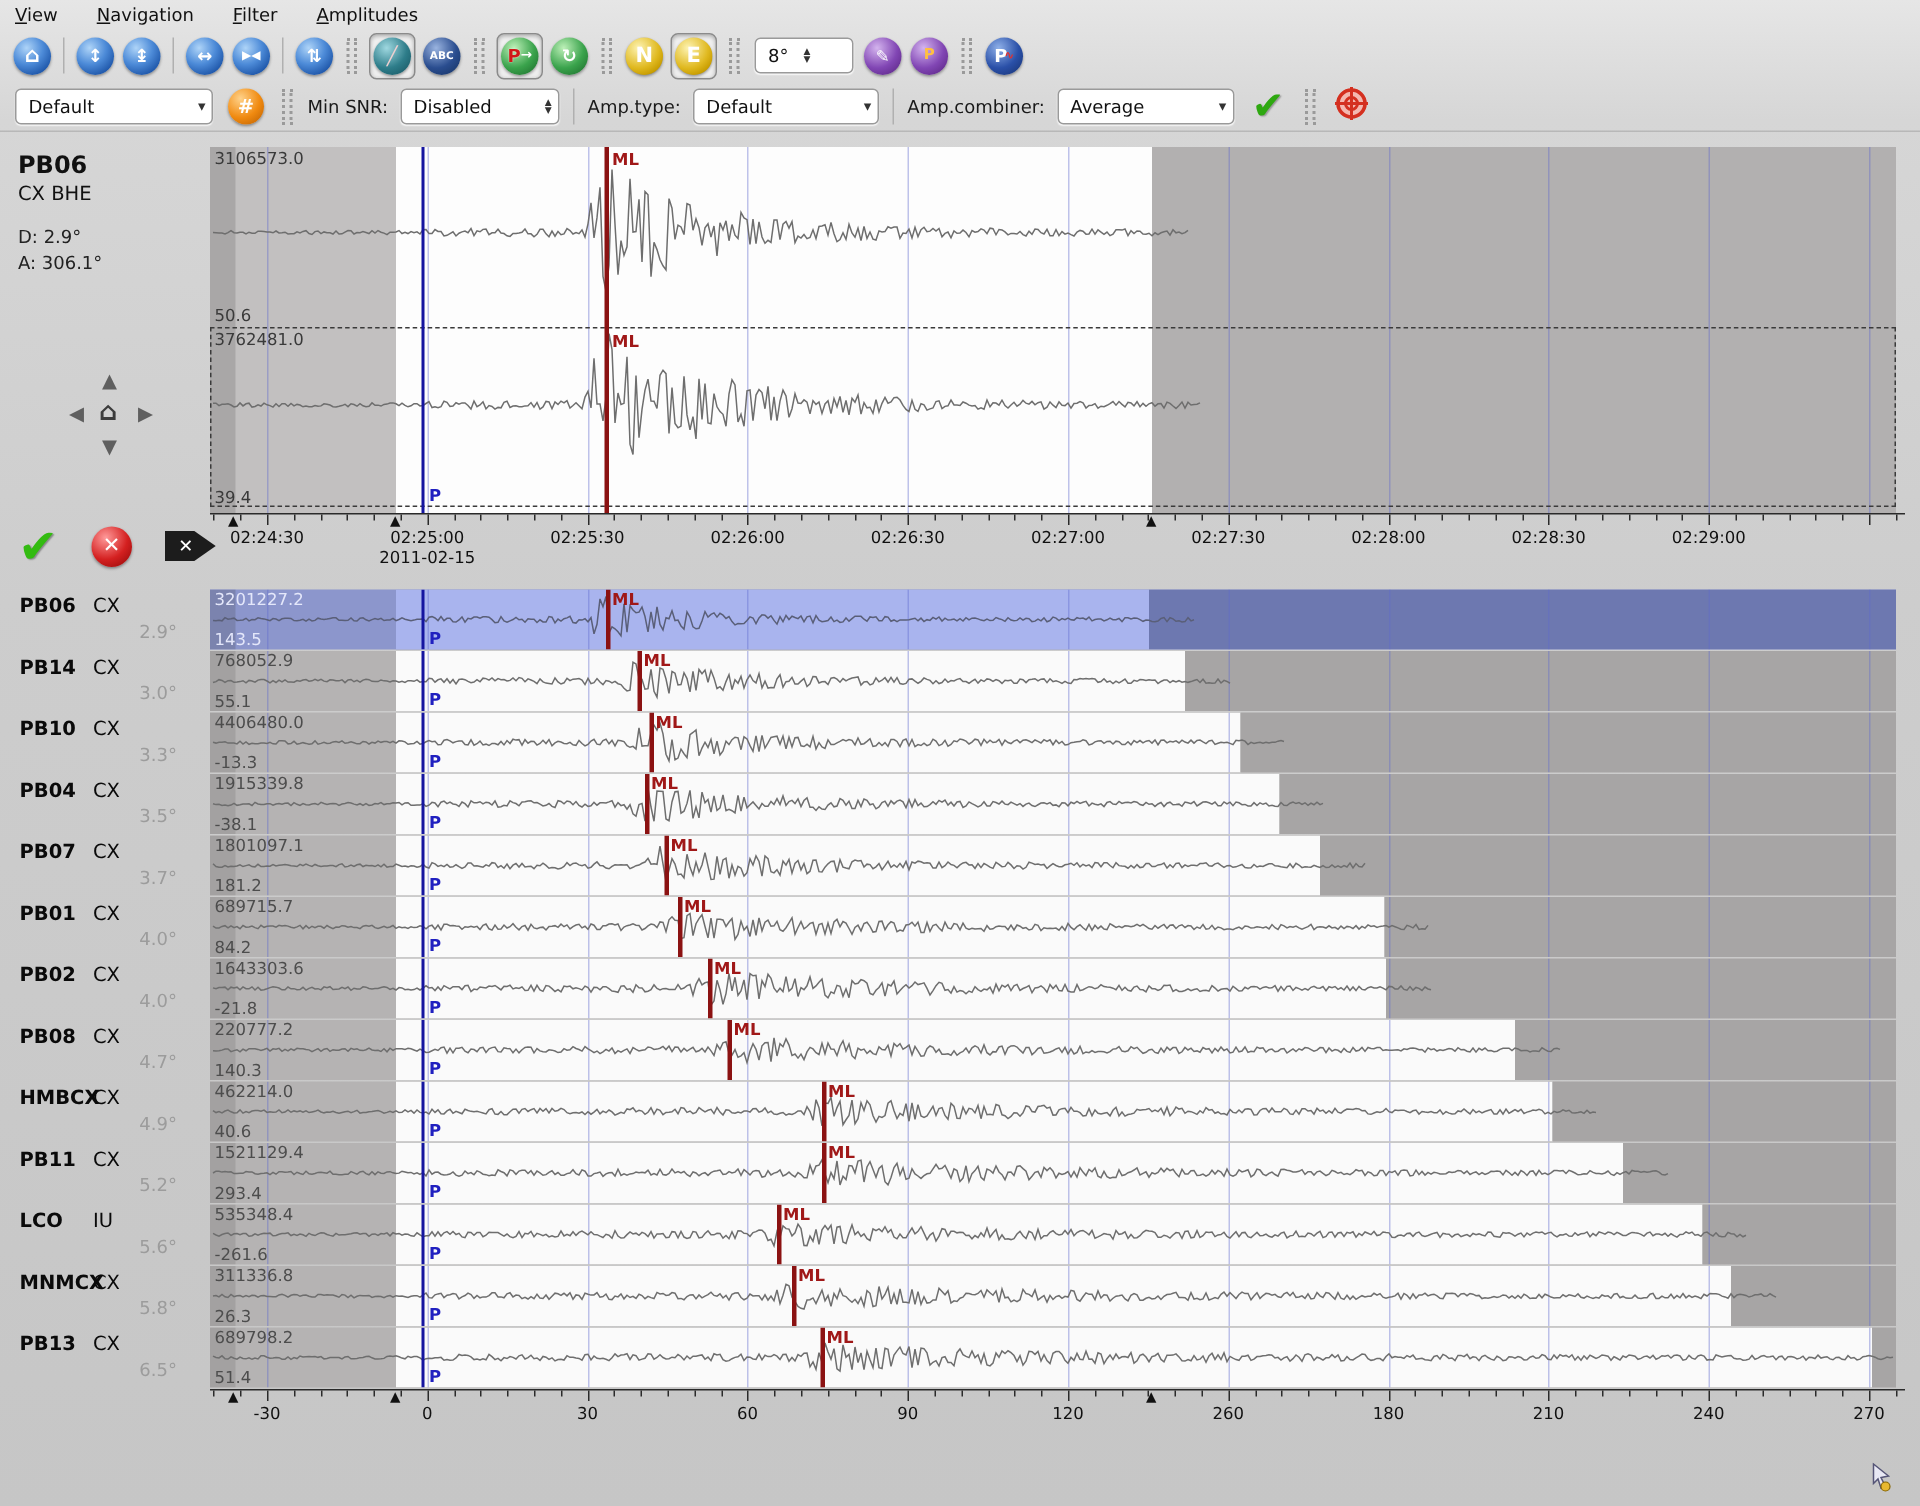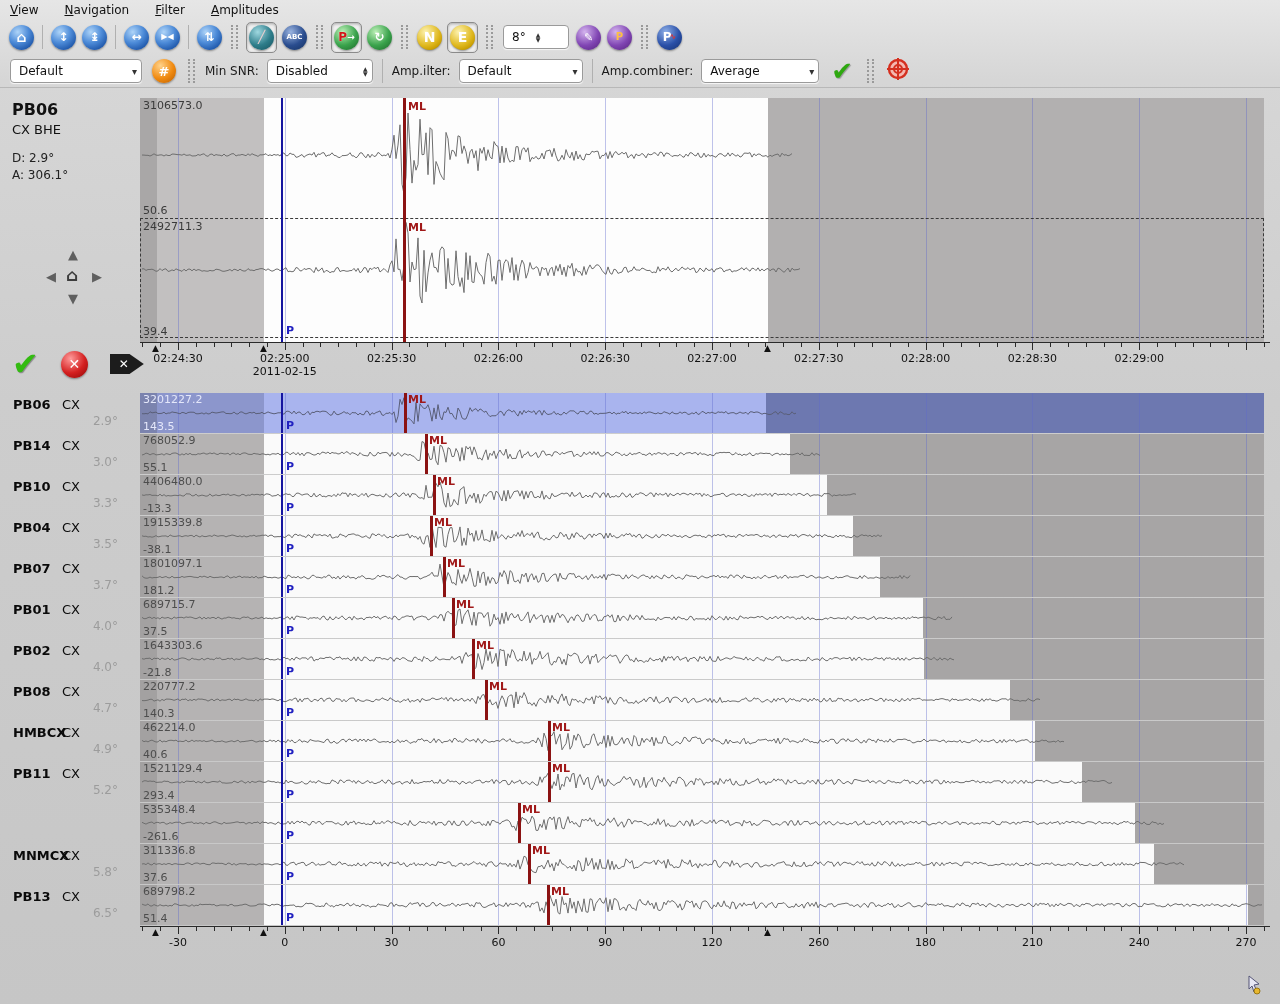--- a/index.html
+++ b/index.html
@@ -166,21 +166,21 @@
   <span class="thandle"></span>
   <span class="tlabel">Min SNR:</span>
   <span class="spin" style="width:92px;">
     <span>Disabled</span>
     <span class="updn" style="margin-left:auto;">
           <span>▲</span>
           <span>▼</span>
         </span>
   </span>
   <span class="tsep"></span>
-  <span class="tlabel">Amp.ilter:</span>
+  <span class="tlabel">Amp.type:</span>
   <span class="combo" style="width:110px;">
     <span>Default</span>
         <span class="chev">▾</span>
   </span>
   <span class="tsep"></span>
   <span class="tlabel">Amp.combiner:</span>
   <span class="combo" style="width:104px;">
     <span>Average</span>
         <span class="chev">▾</span>
   </span>
@@ -235,21 +235,21 @@
       </div>
   <svg id="zsvg" width="1124" height="244">
         <polyline points="2,57.0 4,57.1 6,57.3 8,57.3 10,58.0 12,57.1 14,55.8 16,57.1 18,57.3 20,56.9 22,56.9 24,58.0 26,56.8 28,57.5 30,57.5 32,56.1 34,56.1 36,56.4 38,56.7 40,56.7 42,57.2 44,56.0 46,57.3 48,57.2 50,56.8 52,58.0 54,57.9 56,57.8 58,56.5 60,57.3 62,56.3 64,55.8 66,57.7 68,58.3 70,56.4 72,56.0 74,57.7 76,56.6 78,57.1 80,57.2 82,58.0 84,56.0 86,58.0 88,57.9 90,56.7 92,55.7 94,55.8 96,58.0 98,57.0 100,57.1 102,56.4 104,57.0 106,57.7 108,55.8 110,57.4 112,55.7 114,56.8 116,57.4 118,58.4 120,56.8 122,56.9 124,56.6 126,55.7 128,57.7 130,56.8 132,57.7 134,56.4 136,57.2 138,56.6 140,58.0 142,55.2 144,55.0 146,57.7 148,57.6 150,55.0 152,56.3 154,56.4 156,59.3 158,58.9 160,57.7 162,56.5 164,59.3 166,57.5 168,56.6 170,56.0 172,57.1 174,54.3 176,59.1 178,55.9 180,56.5 182,54.9 184,54.7 186,58.4 188,57.2 190,57.1 192,54.8 194,57.3 196,57.7 198,59.2 200,59.6 202,57.6 204,57.6 206,57.4 208,56.9 210,54.7 212,57.9 214,57.9 216,59.9 218,58.2 220,54.9 222,54.9 224,57.9 226,59.8 228,56.1 230,59.5 232,56.3 234,58.5 236,57.9 238,54.4 240,55.7 242,58.0 244,57.0 246,57.8 248,55.3 250,60.0 252,51.2 254,37.2 256,60.6 258,47.1 260,26.8 262,86.2 264,96.0 266,78.8 268,15.0 270,51.5 272,85.1 274,62.4 276,72.2 278,66.5 280,21.2 282,56.7 284,56.4 286,34.8 288,76.7 290,29.7 292,31.8 294,86.4 296,63.5 298,68.4 300,75.2 302,79.2 304,81.9 306,34.4 308,40.8 310,61.6 312,52.1 314,53.3 316,58.4 318,37.8 320,38.7 322,55.5 324,47.9 326,53.8 328,65.5 330,53.9 332,51.2 334,60.1 336,52.7 338,72.7 340,50.5 342,55.3 344,49.2 346,62.5 348,51.7 350,58.8 352,61.0 354,43.6 356,47.3 358,48.4 360,65.0 362,48.1 364,64.5 366,49.9 368,60.0 370,64.2 372,62.2 374,63.6 376,48.7 378,48.7 380,61.8 382,51.5 384,49.7 386,54.1 388,49.8 390,63.7 392,59.4 394,60.7 396,58.3 398,61.1 400,60.3 402,55.2 404,61.0 406,53.0 408,52.7 410,51.9 412,58.7 414,50.3 416,57.8 418,63.1 420,61.7 422,57.2 424,61.6 426,51.6 428,57.3 430,60.1 432,54.2 434,62.4 436,53.0 438,61.0 440,56.7 442,61.4 444,62.0 446,55.9 448,56.6 450,56.4 452,53.2 454,54.1 456,53.3 458,53.3 460,60.9 462,57.4 464,57.6 466,54.7 468,60.7 470,53.5 472,59.7 474,55.2 476,53.5 478,56.5 480,56.1 482,54.3 484,56.0 486,54.3 488,59.9 490,57.6 492,56.7 494,60.5 496,55.9 498,57.5 500,57.3 502,55.4 504,57.0 506,59.9 508,55.7 510,56.8 512,56.4 514,54.6 516,55.4 518,57.8 520,54.1 522,54.5 524,58.5 526,55.0 528,55.3 530,56.6 532,58.6 534,57.6 536,57.6 538,58.0 540,56.3 542,58.4 544,59.3 546,56.1 548,58.2 550,54.7 552,55.0 554,57.1 556,58.0 558,54.9 560,59.2 562,59.2 564,55.1 566,59.1 568,56.4 570,58.1 572,57.4 574,58.4 576,59.3 578,56.7 580,55.6 582,56.1 584,58.1 586,58.0 588,54.8 590,58.1 592,55.2 594,56.7 596,58.2 598,56.7 600,59.1 602,58.1 604,55.2 606,55.1 608,55.4 610,54.7 612,59.1 614,55.8 616,57.7 618,56.0 620,56.2 622,58.0 624,58.2 626,57.5 628,59.2 630,57.2 632,58.4 634,57.2 636,56.5 638,56.0 640,58.8 642,55.2 644,57.2 646,56.7 648,57.8 650,57.1 652,55.6" fill="none" stroke="#6e6e6e" stroke-width="1"></polyline>
         <polyline points="2,170.9 4,170.8 6,172.4 8,171.5 10,171.5 12,171.2 14,172.0 16,173.3 18,172.9 20,170.6 22,172.6 24,171.2 26,170.8 28,173.4 30,173.0 32,171.9 34,172.7 36,170.8 38,171.9 40,172.4 42,173.4 44,171.2 46,173.0 48,171.2 50,171.1 52,172.8 54,171.0 56,172.6 58,171.6 60,172.0 62,173.2 64,172.7 66,173.1 68,173.2 70,172.4 72,172.9 74,172.6 76,171.2 78,171.5 80,172.0 82,173.1 84,173.3 86,172.9 88,172.4 90,171.5 92,173.1 94,171.2 96,171.7 98,172.8 100,171.1 102,172.5 104,173.1 106,172.8 108,170.6 110,172.2 112,172.1 114,172.7 116,171.6 118,171.4 120,170.7 122,170.6 124,171.2 126,172.4 128,170.8 130,172.2 132,173.2 134,172.5 136,171.1 138,171.1 140,172.6 142,172.3 144,171.0 146,169.7 148,173.7 150,173.2 152,173.8 154,173.1 156,169.5 158,170.2 160,172.9 162,172.7 164,170.5 166,171.5 168,170.6 170,170.6 172,172.3 174,174.7 176,169.4 178,173.1 180,172.0 182,169.9 184,174.6 186,172.4 188,173.0 190,174.7 192,173.6 194,173.9 196,170.2 198,169.5 200,173.6 202,172.7 204,172.5 206,173.2 208,173.2 210,172.6 212,172.5 214,170.4 216,173.4 218,170.3 220,174.8 222,173.3 224,169.6 226,169.9 228,174.5 230,170.0 232,171.6 234,169.4 236,170.6 238,169.1 240,174.0 242,172.3 244,170.5 246,172.5 248,174.5 250,166.7 252,162.8 254,173.9 256,140.9 258,171.3 260,171.3 262,182.6 264,167.1 266,124.5 268,134.9 270,184.0 272,164.0 274,171.7 276,170.9 278,139.9 280,198.1 282,205.0 284,152.3 286,193.8 288,174.9 290,162.1 292,154.8 294,169.4 296,169.5 298,174.3 300,152.2 302,148.8 304,151.1 306,190.9 308,160.4 310,184.3 312,187.2 314,186.1 316,152.8 318,178.6 320,188.5 322,179.7 324,194.6 326,154.6 328,181.7 330,157.7 332,184.0 334,184.5 336,164.4 338,173.2 340,176.4 342,178.2 344,186.2 346,164.5 348,155.2 350,158.6 352,183.3 354,178.1 356,186.2 358,162.5 360,162.0 362,182.4 364,165.4 366,161.7 368,163.7 370,174.5 372,159.6 374,182.2 376,166.6 378,182.5 380,169.4 382,162.1 384,166.0 386,180.2 388,174.5 390,164.5 392,170.7 394,171.0 396,168.6 398,170.1 400,177.9 402,169.1 404,171.6 406,170.0 408,177.6 410,171.3 412,169.2 414,177.8 416,167.7 418,173.2 420,166.3 422,176.9 424,169.0 426,178.5 428,167.5 430,170.2 432,165.3 434,178.1 436,170.4 438,173.9 440,173.5 442,177.5 444,168.5 446,176.6 448,170.9 450,166.9 452,170.8 454,169.9 456,167.1 458,166.8 460,168.7 462,172.3 464,174.9 466,176.4 468,168.9 470,174.9 472,176.3 474,171.2 476,171.9 478,175.4 480,174.6 482,174.0 484,169.7 486,169.2 488,174.4 490,172.9 492,172.5 494,168.7 496,172.0 498,172.0 500,172.3 502,170.0 504,170.8 506,172.1 508,172.6 510,172.3 512,174.8 514,173.9 516,174.8 518,168.7 520,173.2 522,170.5 524,170.7 526,172.1 528,168.8 530,172.4 532,174.0 534,172.0 536,170.2 538,172.8 540,171.5 542,168.9 544,170.8 546,171.4 548,169.6 550,171.9 552,170.5 554,169.9 556,174.7 558,173.5 560,170.0 562,172.1 564,173.7 566,169.9 568,172.2 570,172.4 572,170.7 574,174.1 576,171.0 578,170.8 580,169.7 582,170.6 584,174.0 586,172.3 588,172.1 590,171.1 592,174.1 594,172.8 596,173.1 598,172.2 600,171.1 602,169.7 604,172.1 606,169.7 608,171.6 610,173.2 612,170.2 614,170.6 616,172.6 618,169.8 620,173.1 622,170.9 624,172.9 626,171.2 628,170.5 630,172.8 632,171.2 634,171.0 636,174.0 638,170.1 640,170.9 642,172.7 644,174.3 646,172.4 648,170.0 650,174.0 652,170.2 654,172.0 656,171.7 658,171.5 660,170.6" fill="none" stroke="#6e6e6e" stroke-width="1"></polyline>
       </svg>
   <div id="selbox"></div>
   <div class="pline" style="left:141px;top:0;height:244px;"></div>
   <div class="mlline" style="left:263px;top:0;height:244px;"></div>
   <span class="ampval" style="left:3px;top:1px;">3106573.0</span>
   <span class="ampval" style="left:3px;top:106px;">50.6</span>
-  <span class="ampval" style="left:3px;top:122px;">2492711.3</span>
+  <span class="ampval" style="left:3px;top:122px;">3762481.0</span>
   <span class="ampval" style="left:3px;top:227px;">39.4</span>
   <span class="mltxt" style="left:268px;top:2px;">ML</span>
   <span class="mltxt" style="left:268px;top:123px;">ML</span>
   <span class="ptxt" style="left:146px;top:226px;">P</span>
 </div>
 
 <div class="axis" id="topaxis">
       <div class="tick" style="left: 2.4px; height: 4px;"></div>
       <div class="tick" style="left: 20.2px; height: 4px;"></div>
       <div class="tick" style="left: 38px; height: 7px;"></div>
@@ -513,21 +513,21 @@
           <div class="gridv" style="left: 999.2px;"></div>
           <div class="gridv" style="left: 1106px;"></div>
           <svg width="1124" height="40">
             <polyline points="2,19.4 4,20.7 6,20.6 8,19.6 10,19.1 12,20.6 14,19.3 16,20.5 18,19.7 20,21.1 22,19.0 24,20.1 26,20.0 28,19.4 30,20.4 32,21.1 34,18.9 36,20.2 38,19.5 40,19.4 42,19.3 44,20.1 46,18.9 48,19.4 50,19.0 52,19.4 54,20.2 56,20.7 58,19.9 60,18.9 62,21.2 64,19.1 66,20.9 68,19.5 70,20.4 72,19.5 74,19.5 76,20.8 78,19.0 80,20.2 82,21.1 84,20.0 86,20.1 88,19.1 90,19.3 92,20.1 94,19.7 96,20.4 98,20.4 100,21.1 102,19.5 104,19.0 106,19.5 108,18.9 110,20.4 112,21.0 114,20.3 116,19.6 118,20.5 120,20.0 122,19.0 124,20.9 126,19.8 128,20.5 130,20.2 132,21.0 134,19.8 136,20.4 138,20.1 140,19.2 142,19.6 144,21.2 146,19.4 148,18.8 150,21.5 152,18.7 154,22.0 156,18.2 158,18.2 160,19.1 162,19.0 164,19.4 166,19.5 168,21.5 170,19.8 172,20.2 174,19.5 176,20.2 178,19.6 180,21.7 182,18.9 184,18.0 186,21.2 188,22.1 190,18.7 192,21.5 194,21.3 196,18.7 198,20.7 200,19.8 202,17.8 204,20.2 206,21.9 208,19.7 210,19.0 212,22.1 214,18.2 216,20.6 218,21.1 220,20.4 222,20.1 224,22.0 226,19.6 228,19.5 230,19.1 232,20.2 234,18.1 236,19.8 238,18.6 240,21.3 242,19.7 244,18.7 246,18.2 248,20.6 250,19.5 252,21.5 254,18.0 256,18.8 258,21.7 260,21.6 262,19.2 264,19.1 266,18.0 268,17.9 270,18.6 272,18.0 274,22.3 276,20.0 278,19.1 280,18.7 282,17.9 284,18.8 286,19.0 288,22.0 290,21.0 292,19.3 294,18.0 296,18.5 298,20.4 300,16.6 302,16.9 304,23.1 306,15.2 308,13.2 310,15.5 312,15.6 314,27.6 316,27.1 318,12.4 320,11.0 322,25.7 324,17.8 326,14.4 328,11.8 330,19.7 332,27.2 334,14.1 336,27.5 338,14.9 340,14.9 342,15.3 344,19.6 346,16.7 348,14.3 350,28.2 352,25.0 354,16.1 356,22.0 358,19.6 360,26.3 362,15.2 364,25.5 366,13.9 368,22.6 370,16.8 372,15.4 374,19.5 376,19.2 378,16.2 380,21.8 382,22.8 384,20.5 386,17.2 388,13.9 390,24.8 392,20.3 394,16.4 396,21.2 398,19.7 400,17.6 402,17.0 404,24.8 406,18.4 408,17.6 410,24.7 412,17.3 414,24.3 416,16.6 418,14.9 420,19.8 422,16.4 424,17.4 426,21.0 428,24.8 430,20.3 432,18.8 434,22.6 436,17.7 438,16.8 440,19.6 442,23.4 444,23.0 446,16.3 448,16.1 450,21.8 452,18.5 454,16.5 456,17.3 458,23.1 460,22.0 462,22.7 464,18.7 466,18.4 468,16.8 470,19.4 472,16.7 474,23.6 476,23.6 478,17.0 480,22.9 482,19.0 484,18.2 486,20.7 488,22.6 490,16.7 492,20.6 494,21.3 496,17.7 498,18.2 500,21.9 502,17.4 504,20.8 506,21.6 508,20.9 510,21.4 512,21.2 514,21.0 516,22.8 518,19.1 520,21.5 522,21.2 524,19.8 526,19.4 528,19.7 530,19.6 532,21.8 534,18.7 536,22.0 538,18.7 540,19.5 542,20.9 544,20.4 546,22.0 548,21.4 550,18.2 552,18.9 554,22.4 556,20.5 558,21.0 560,20.8 562,21.0 564,20.7 566,22.1 568,19.7 570,22.2 572,17.7 574,20.3 576,21.8 578,19.8 580,18.5 582,20.5 584,22.1 586,18.2 588,22.1 590,18.9 592,21.1 594,19.4 596,21.3 598,21.8 600,17.8 602,19.0 604,20.3 606,19.5 608,20.5 610,19.2 612,19.3 614,19.8 616,19.3 618,18.3 620,19.4 622,18.2 624,19.6 626,21.0 628,21.5 630,19.0 632,20.8 634,19.4 636,18.3 638,20.9 640,18.8 642,18.6 644,21.0 646,19.2 648,18.5 650,20.3 652,19.0 654,19.3 656,21.6 658,20.0 660,20.9 662,18.4 664,21.4 666,21.1 668,18.9 670,21.6 672,20.0 674,20.6 676,21.8 678,21.4 680,21.4 682,21.8 684,20.8 686,20.0 688,21.3 690,19.3 692,19.7 694,20.7 696,20.5 698,19.8 700,20.1 702,20.7 704,19.9 706,21.3 708,18.4 710,20.5 712,21.6 714,18.4 716,19.2 718,20.6 720,19.7 722,20.1 724,19.4 726,20.6 728,21.5 730,20.6 732,19.8 734,18.3 736,21.7 738,20.1 740,19.8 742,20.0 744,20.7 746,19.2 748,20.6 750,20.2 752,21.5 754,19.4 756,21.0 758,19.6 760,19.9 762,21.0 764,19.1 766,21.4 768,19.6 770,20.7 772,18.6 774,19.6 776,19.2 778,20.3 780,19.6 782,19.4 784,19.0 786,20.1 788,19.1 790,19.8 792,20.6 794,21.5 796,21.6 798,18.9 800,19.6 802,20.6 804,18.4 806,21.6 808,21.2 810,21.4 812,18.9" fill="none" stroke="#6e6e6e" stroke-width="1"></polyline>
           </svg>
           <div class="pline" style="left: 141px; top: 0px; height: 40px;"></div>
           <span class="ptxt" style="left: 146px; bottom: 1px;">P</span>
           <div class="mlline" style="left: 312px; top: 0px; height: 40px;"></div>
           <span class="mltxt" style="left: 316px; top: 0px;">ML</span>
           <span class="rv1">689715.7</span>
-          <span class="rv2">37.5</span>
+          <span class="rv2">84.2</span>
         </div>
       </div>
       <div class="brow">
         <div class="labelcol">
           <span class="scode">PB02</span>
           <span class="snet">CX</span>
           <span class="sdist">4.0°</span>
         </div>
         <div class="rowarea" style="background: rgb(181, 179, 179);">
           <div class="seg" style="left: 124px; width: 660px; background: rgb(250, 250, 250);"></div>
@@ -645,20 +645,25 @@
           </svg>
           <div class="pline" style="left: 141px; top: 0px; height: 40px;"></div>
           <span class="ptxt" style="left: 146px; bottom: 1px;">P</span>
           <div class="mlline" style="left: 408px; top: 0px; height: 40px;"></div>
           <span class="mltxt" style="left: 412px; top: 0px;">ML</span>
           <span class="rv1">1521129.4</span>
           <span class="rv2">293.4</span>
         </div>
       </div>
       <div class="brow">
+        <div class="labelcol">
+          <span class="scode">LCO</span>
+          <span class="snet">IU</span>
+          <span class="sdist">5.6°</span>
+        </div>
         <div class="rowarea" style="background: rgb(181, 179, 179);">
           <div class="seg" style="left: 124px; width: 871px; background: rgb(250, 250, 250);"></div>
           <div class="seg" style="left: 0px; width: 17px; background: rgb(163, 161, 161);"></div>
           <div class="seg" style="left: 995px; width: 129px; background: rgb(167, 165, 165);"></div>
           <div class="gridv" style="left: 38px;"></div>
           <div class="gridv" style="left: 144.8px;"></div>
           <div class="gridv" style="left: 251.6px;"></div>
           <div class="gridv" style="left: 358.4px;"></div>
           <div class="gridv" style="left: 465.2px;"></div>
           <div class="gridv" style="left: 572px;"></div>
@@ -700,21 +705,21 @@
           <div class="gridv" style="left: 999.2px;"></div>
           <div class="gridv" style="left: 1106px;"></div>
           <svg width="1124" height="40">
             <polyline points="2,20.0 4,19.7 6,20.6 8,18.9 10,20.5 12,21.0 14,19.0 16,20.4 18,19.8 20,19.7 22,20.6 24,19.7 26,20.5 28,19.5 30,19.7 32,20.8 34,19.8 36,19.7 38,20.3 40,20.3 42,20.5 44,20.5 46,19.3 48,18.9 50,19.6 52,20.8 54,19.5 56,19.0 58,19.1 60,20.2 62,19.5 64,19.3 66,20.2 68,20.6 70,20.7 72,19.0 74,19.0 76,19.5 78,19.2 80,19.4 82,19.3 84,20.0 86,20.8 88,19.0 90,19.4 92,21.0 94,19.5 96,21.2 98,20.2 100,19.6 102,19.8 104,19.8 106,19.6 108,20.9 110,20.3 112,20.1 114,20.4 116,21.1 118,20.1 120,19.7 122,20.8 124,19.8 126,20.1 128,20.0 130,20.5 132,21.0 134,20.2 136,19.8 138,19.8 140,20.8 142,19.4 144,18.0 146,21.1 148,21.3 150,19.2 152,18.6 154,18.2 156,21.1 158,19.5 160,19.2 162,18.3 164,18.7 166,21.9 168,20.6 170,19.7 172,18.1 174,19.1 176,21.6 178,19.6 180,21.2 182,20.6 184,20.7 186,19.7 188,17.9 190,17.9 192,20.7 194,20.6 196,21.2 198,18.6 200,17.8 202,20.6 204,19.4 206,19.6 208,21.8 210,20.9 212,22.0 214,20.4 216,21.8 218,18.8 220,21.4 222,21.6 224,19.3 226,22.2 228,20.1 230,18.1 232,18.5 234,19.6 236,18.2 238,19.9 240,17.8 242,22.2 244,19.3 246,19.7 248,22.2 250,18.1 252,18.8 254,19.4 256,19.3 258,17.7 260,20.8 262,20.4 264,18.7 266,22.2 268,22.4 270,20.0 272,20.6 274,18.6 276,21.9 278,19.5 280,21.0 282,20.2 284,21.6 286,18.8 288,19.7 290,21.8 292,20.2 294,21.1 296,21.7 298,17.6 300,18.6 302,18.3 304,19.6 306,19.3 308,17.7 310,18.1 312,21.8 314,21.6 316,22.5 318,20.4 320,19.3 322,19.2 324,21.9 326,19.3 328,21.2 330,20.1 332,19.1 334,17.5 336,19.6 338,20.1 340,18.6 342,21.3 344,19.6 346,22.7 348,18.9 350,18.0 352,17.8 354,21.0 356,22.5 358,21.4 360,18.7 362,20.0 364,19.9 366,19.8 368,22.6 370,19.2 372,22.7 374,20.1 376,23.2 378,15.9 380,25.1 382,19.5 384,12.2 386,13.2 388,20.8 390,23.7 392,27.0 394,28.2 396,28.7 398,22.7 400,22.5 402,21.3 404,25.0 406,20.6 408,16.1 410,23.2 412,19.7 414,26.9 416,18.4 418,21.8 420,15.4 422,19.8 424,20.4 426,22.5 428,24.2 430,22.2 432,25.0 434,21.0 436,26.8 438,16.4 440,18.2 442,27.0 444,26.4 446,13.7 448,21.9 450,19.0 452,14.3 454,25.3 456,18.5 458,25.5 460,15.2 462,24.2 464,24.1 466,24.6 468,15.6 470,25.6 472,17.1 474,25.5 476,20.5 478,24.7 480,24.3 482,22.6 484,22.6 486,14.8 488,17.0 490,19.2 492,16.5 494,24.7 496,23.2 498,23.6 500,21.5 502,20.8 504,18.2 506,18.4 508,19.0 510,19.2 512,18.3 514,16.3 516,20.8 518,15.9 520,17.8 522,19.5 524,16.6 526,24.2 528,15.3 530,21.2 532,20.8 534,23.9 536,22.7 538,23.7 540,22.5 542,15.6 544,18.4 546,18.9 548,20.4 550,15.9 552,22.7 554,21.1 556,19.7 558,24.1 560,19.6 562,22.3 564,20.4 566,19.8 568,21.6 570,20.2 572,20.7 574,16.2 576,16.8 578,22.3 580,23.5 582,20.5 584,17.9 586,18.9 588,18.9 590,22.5 592,16.6 594,21.3 596,19.2 598,19.5 600,23.4 602,21.5 604,20.1 606,19.8 608,19.4 610,22.0 612,23.3 614,19.5 616,18.4 618,19.2 620,22.9 622,22.8 624,21.5 626,20.9 628,22.0 630,21.7 632,20.0 634,22.3 636,20.2 638,19.0 640,18.9 642,18.2 644,17.6 646,21.0 648,21.0 650,21.2 652,22.9 654,17.8 656,22.1 658,21.5 660,22.5 662,21.9 664,18.0 666,22.7 668,21.9 670,21.1 672,21.8 674,18.9 676,17.4 678,20.2 680,17.8 682,19.7 684,21.7 686,19.0 688,17.4 690,18.4 692,18.3 694,22.5 696,20.0 698,17.8 700,21.6 702,19.7 704,18.2 706,18.5 708,19.5 710,18.9 712,20.5 714,21.0 716,18.6 718,17.6 720,19.8 722,17.6 724,20.9 726,20.7 728,19.9 730,21.6 732,18.6 734,21.9 736,21.6 738,17.7 740,19.9 742,21.0 744,17.7 746,18.2 748,20.2 750,22.1 752,17.8 754,21.5 756,22.3 758,19.5 760,22.2 762,20.1 764,22.2 766,20.9 768,19.8 770,20.6 772,20.1 774,20.1 776,18.2 778,19.5 780,18.4 782,20.8 784,21.4 786,20.8 788,20.5 790,19.9 792,18.2 794,22.1 796,18.3 798,19.5 800,21.9 802,18.6 804,21.5 806,19.4 808,19.4 810,18.1 812,19.9 814,19.2 816,18.8 818,19.9 820,21.5 822,21.8 824,18.2 826,18.3 828,18.1 830,18.5 832,20.5 834,18.6 836,18.3 838,19.8 840,18.3 842,18.8 844,19.8 846,19.6 848,21.7 850,21.2 852,21.5 854,21.0 856,20.3 858,21.0 860,20.4 862,19.3 864,19.6 866,21.3 868,19.9 870,21.5 872,19.6 874,21.4 876,18.8 878,19.9 880,21.7 882,21.4 884,21.5 886,19.0 888,21.2 890,18.8 892,19.7 894,20.7 896,21.3 898,21.1 900,21.2 902,19.2 904,20.4 906,19.2 908,19.7 910,20.3 912,18.6 914,20.9 916,21.4 918,20.1 920,20.9 922,21.6 924,20.8 926,21.4 928,19.3 930,20.2 932,19.9 934,21.5 936,18.8 938,18.4 940,21.2 942,20.3 944,21.4 946,21.5 948,21.3 950,19.4 952,21.4 954,21.6 956,21.1 958,21.2 960,18.8 962,18.2 964,21.6 966,21.6 968,20.1 970,21.2 972,21.1 974,18.8 976,21.6 978,19.7 980,21.2 982,18.3 984,21.2 986,19.6 988,20.9 990,20.0 992,20.7 994,21.7 996,18.9 998,20.0 1000,18.3 1002,18.5 1004,18.5 1006,18.9 1008,20.1 1010,20.6 1012,21.5 1014,18.5 1016,21.1 1018,19.3 1020,18.8 1022,19.2 1024,19.6 1026,20.7 1028,20.1 1030,19.2 1032,19.1 1034,18.6 1036,20.1 1038,20.0 1040,18.5 1042,19.8 1044,20.8" fill="none" stroke="#6e6e6e" stroke-width="1"></polyline>
           </svg>
           <div class="pline" style="left: 141px; top: 0px; height: 40px;"></div>
           <span class="ptxt" style="left: 146px; bottom: 1px;">P</span>
           <div class="mlline" style="left: 388px; top: 0px; height: 40px;"></div>
           <span class="mltxt" style="left: 392px; top: 0px;">ML</span>
           <span class="rv1">311336.8</span>
-          <span class="rv2">37.6</span>
+          <span class="rv2">26.3</span>
         </div>
       </div>
       <div class="brow">
         <div class="labelcol">
           <span class="scode">PB13</span>
           <span class="snet">CX</span>
           <span class="sdist">6.5°</span>
         </div>
         <div class="rowarea" style="background: rgb(181, 179, 179);">
           <div class="seg" style="left: 124px; width: 984px; background: rgb(250, 250, 250);"></div>

